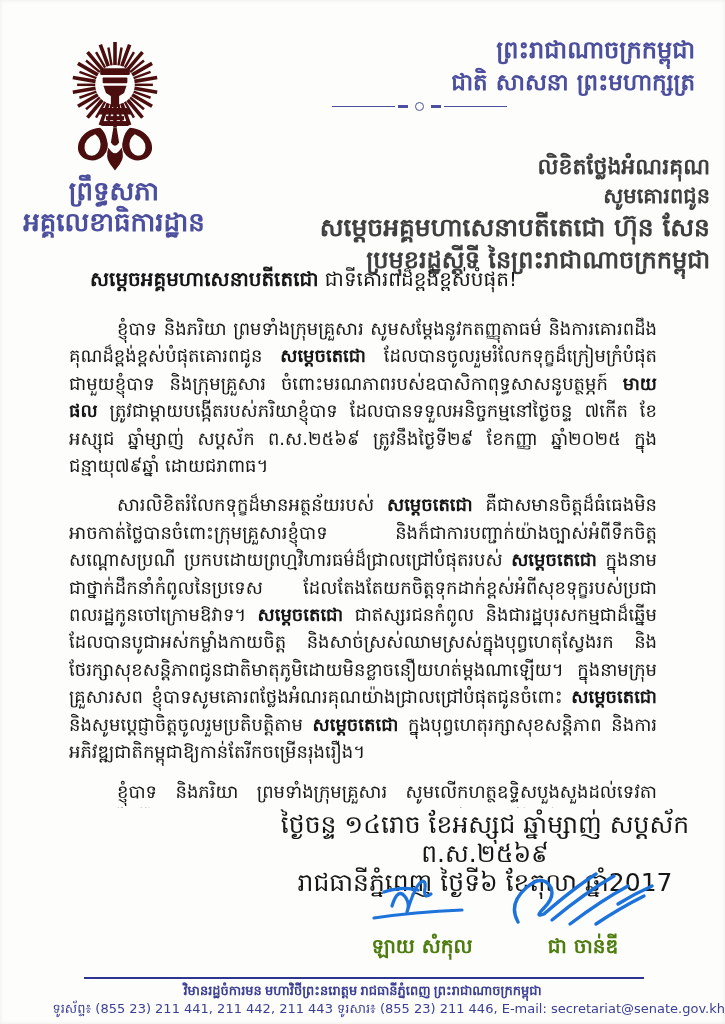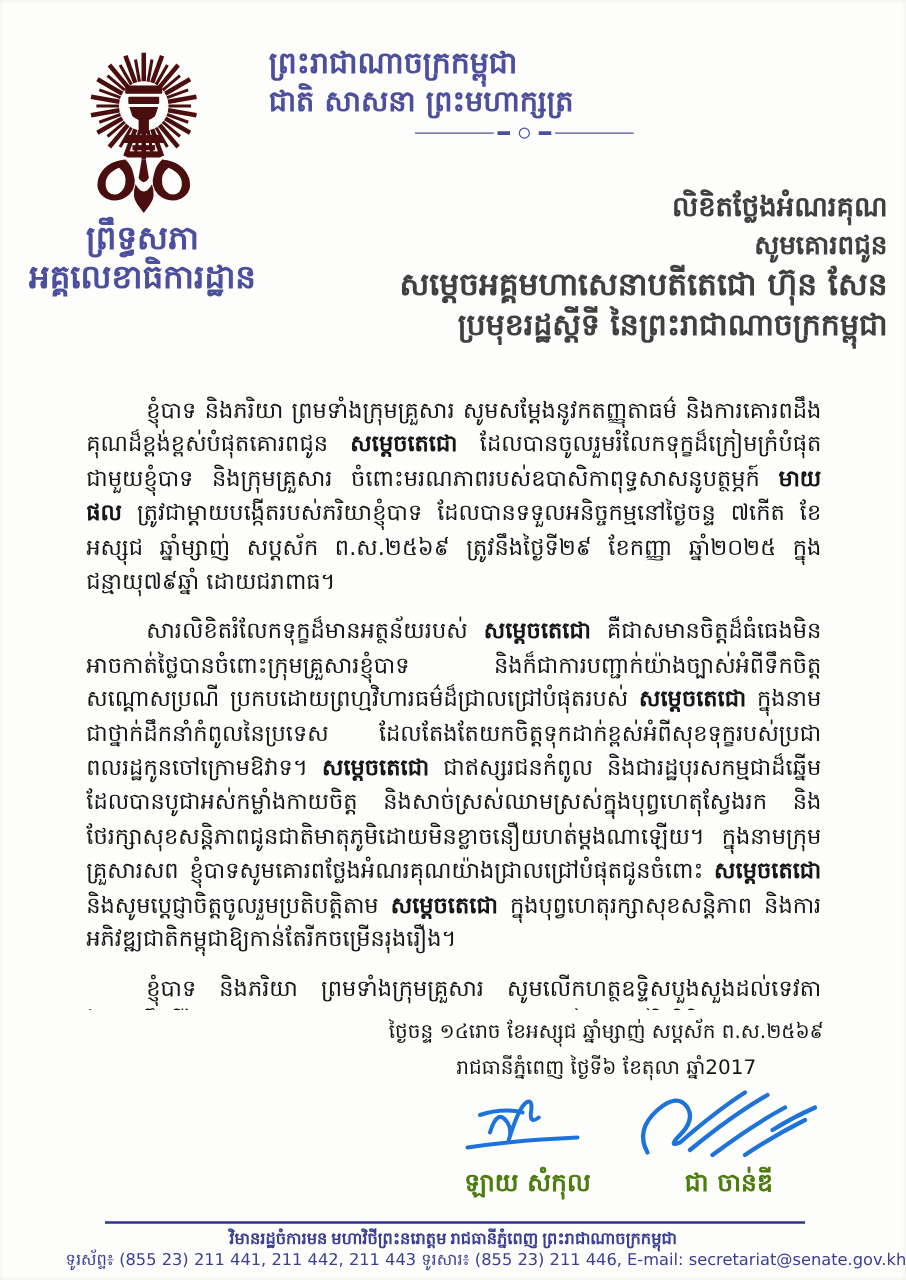--- a/index.html
+++ b/index.html
@@ -15,21 +15,21 @@
   }
   
   .emblem{position:absolute;left:60px;top:42px;width:110px;height:140px;}
   .org-block{
     position:absolute;left:14px;top:176px;width:200px;
     text-align:center;color:#4c4f9e;font-weight:bold;
     font-size:26px;line-height:31px;
   }
   .kingdom-block{
     position:absolute;left:215px;top:34px;width:480px;
-    text-align:left;color:#4c4f9e;font-weight:bold;
+    text-align:right;color:#4c4f9e;font-weight:bold;
   }
   .kingdom-line1{font-size:24px;line-height:32px;}
   .kingdom-line2{font-size:23px;line-height:32px;}
   .header-divider{
     position:absolute;left:332px;top:102px;width:175px;height:8px;
     display:flex;align-items:center;justify-content:center;color:#4c4f9e;
   }
   .header-divider .rule{flex:1;border-top:1.5px solid #4c4f9e;}
   .header-divider .orn{
     width:7px;height:7px;margin:0 4px;border:1.5px solid #4c4f9e;border-radius:50%;
@@ -54,21 +54,21 @@
     overflow:hidden;color:#161616;
   }
   .body-text p{
     margin:12px;text-align:justify;text-indent:48px;
     font-size:18px;line-height:27.4px;
   }
   .b{font-weight:bold;}
   
   .date-block{
     position:absolute;left:270px;top:810px;width:430px;
-    text-align:center;color:#161616;font-size:16px;line-height:29px;
+    text-align:center;color:#161616;font-size:25px;line-height:29px;
   }
   .sig{position:absolute;}
   .sig-left{left:362px;top:872px;width:120px;height:62px;}
   .sig-right{left:500px;top:864px;width:160px;height:72px;}
   .sig-name{
     position:absolute;top:933px;width:150px;text-align:center;
     font-weight:bold;font-size:20px;color:#4d7c0f;
   }
   .name-left{left:347px;}
   .name-right{left:508px;}
@@ -159,20 +159,21 @@
       <div class="rule"></div>
   </div>
 
   <div class="title-block">
     <div class="title-l1">លិខិតថ្លែងអំណរគុណ</div>
     <div class="title-l2">សូមគោរពជូន</div>
     <div class="title-l3">សម្ដេចអគ្គមហាសេនាបតីតេជោ ហ៊ុន សែន</div>
     <div class="title-l4">ប្រមុខរដ្ឋស្ដីទី នៃព្រះរាជាណាចក្រកម្ពុជា</div>
   </div>
 
+  <div class="salutation"><span class="b">សម្ដេចអគ្គមហាសេនាបតីតេជោ</span><span> ជាទីគោរពដ៏ខ្ពង់ខ្ពស់បំផុត!</span></div>
 
   <div class="body-text">
     <p><span>ខ្ញុំបាទ និងភរិយា ព្រមទាំងក្រុមគ្រួសារ សូមសម្ដែងនូវកតញ្ញុតាធម៌ និងការគោរពដឹងគុណដ៏ខ្ពង់ខ្ពស់បំផុតគោរពជូន </span><span class="b">សម្ដេចតេជោ</span><span> ដែលបានចូលរួមរំលែកទុក្ខដ៏ក្រៀមក្រំបំផុតជាមួយខ្ញុំបាទ និងក្រុមគ្រួសារ ចំពោះមរណភាពរបស់ឧបាសិកាពុទ្ធសាសនូបត្ថម្ភក៍ </span><span class="b">មាយ ផល</span><span> ត្រូវជាម្ដាយបង្កើតរបស់ភរិយាខ្ញុំបាទ ដែលបានទទួលអនិច្ចកម្មនៅថ្ងៃចន្ទ ៧កើត ខែអស្សុជ ឆ្នាំម្សាញ់ សប្តស័ក ព.ស.២៥៦៩ ត្រូវនឹងថ្ងៃទី២៩ ខែកញ្ញា ឆ្នាំ២០២៥ ក្នុងជន្មាយុ៧៩ឆ្នាំ ដោយជរាពាធ។</span></p>
     <p><span>សារលិខិតរំលែកទុក្ខដ៏មានអត្ថន័យរបស់ </span><span class="b">សម្ដេចតេជោ</span><span> គឺជាសមានចិត្តដ៏ធំធេងមិនអាចកាត់ថ្លៃបានចំពោះក្រុមគ្រួសារខ្ញុំបាទ និងក៏ជាការបញ្ជាក់យ៉ាងច្បាស់អំពីទឹកចិត្តសណ្ដោសប្រណី ប្រកបដោយព្រហ្មវិហារធម៌ដ៏ជ្រាលជ្រៅបំផុតរបស់ </span><span class="b">សម្ដេចតេជោ</span><span> ក្នុងនាមជាថ្នាក់ដឹកនាំកំពូលនៃប្រទេស ដែលតែងតែយកចិត្តទុកដាក់ខ្ពស់អំពីសុខទុក្ខរបស់ប្រជាពលរដ្ឋកូនចៅក្រោមឱវាទ។ </span><span class="b">សម្ដេចតេជោ</span><span> ជាឥស្សរជនកំពូល និងជារដ្ឋបុរសកម្មជាដ៏ឆ្នើម ដែលបានបូជាអស់កម្លាំងកាយចិត្ត និងសាច់ស្រស់ឈាមស្រស់ក្នុងបុព្វហេតុស្វែងរក និងថែរក្សាសុខសន្តិភាពជូនជាតិមាតុភូមិដោយមិនខ្លាចនឿយហត់ម្ដងណាឡើយ។ ក្នុងនាមក្រុមគ្រួសារសព ខ្ញុំបាទសូមគោរពថ្លែងអំណរគុណយ៉ាងជ្រាលជ្រៅបំផុតជូនចំពោះ </span><span class="b">សម្ដេចតេជោ</span><span> និងសូមប្ដេជ្ញាចិត្តចូលរួមប្រតិបត្តិតាម </span><span class="b">សម្ដេចតេជោ</span><span> ក្នុងបុព្វហេតុរក្សាសុខសន្តិភាព និងការអភិវឌ្ឍជាតិកម្ពុជាឱ្យកាន់តែរីកចម្រើនរុងរឿង។</span></p>
     <p><span>ខ្ញុំបាទ និងភរិយា ព្រមទាំងក្រុមគ្រួសារ សូមលើកហត្ថឧទ្ទិសបួងសួងដល់ទេវតាថែរក្សាទឹកដីនៃព្រះរាជាណាចក្រកម្ពុជា គុណបុណ្យព្រះរតនត្រ័យ វត្ថុស័ក្តិសិទ្ធិក្នុងលោក សូមមេត្តាប្រោះព្រំនូវសព្វសាធុការពរជ័យ មហាបវរប្រសើរដ៏ថ្លៃថ្លាបំផុតជូនចំពោះ </span><span class="b">សម្ដេចអគ្គមហាសេនាបតីតេជោ សម្ដេចកិត្តិព្រឹទ្ធបណ្ឌិត</span></p>
 
   </div>
 
   <div class="date-block">
     <div>ថ្ងៃចន្ទ ១៤រោច ខែអស្សុជ ឆ្នាំម្សាញ់ សប្តស័ក ព.ស.២៥៦៩</div>

